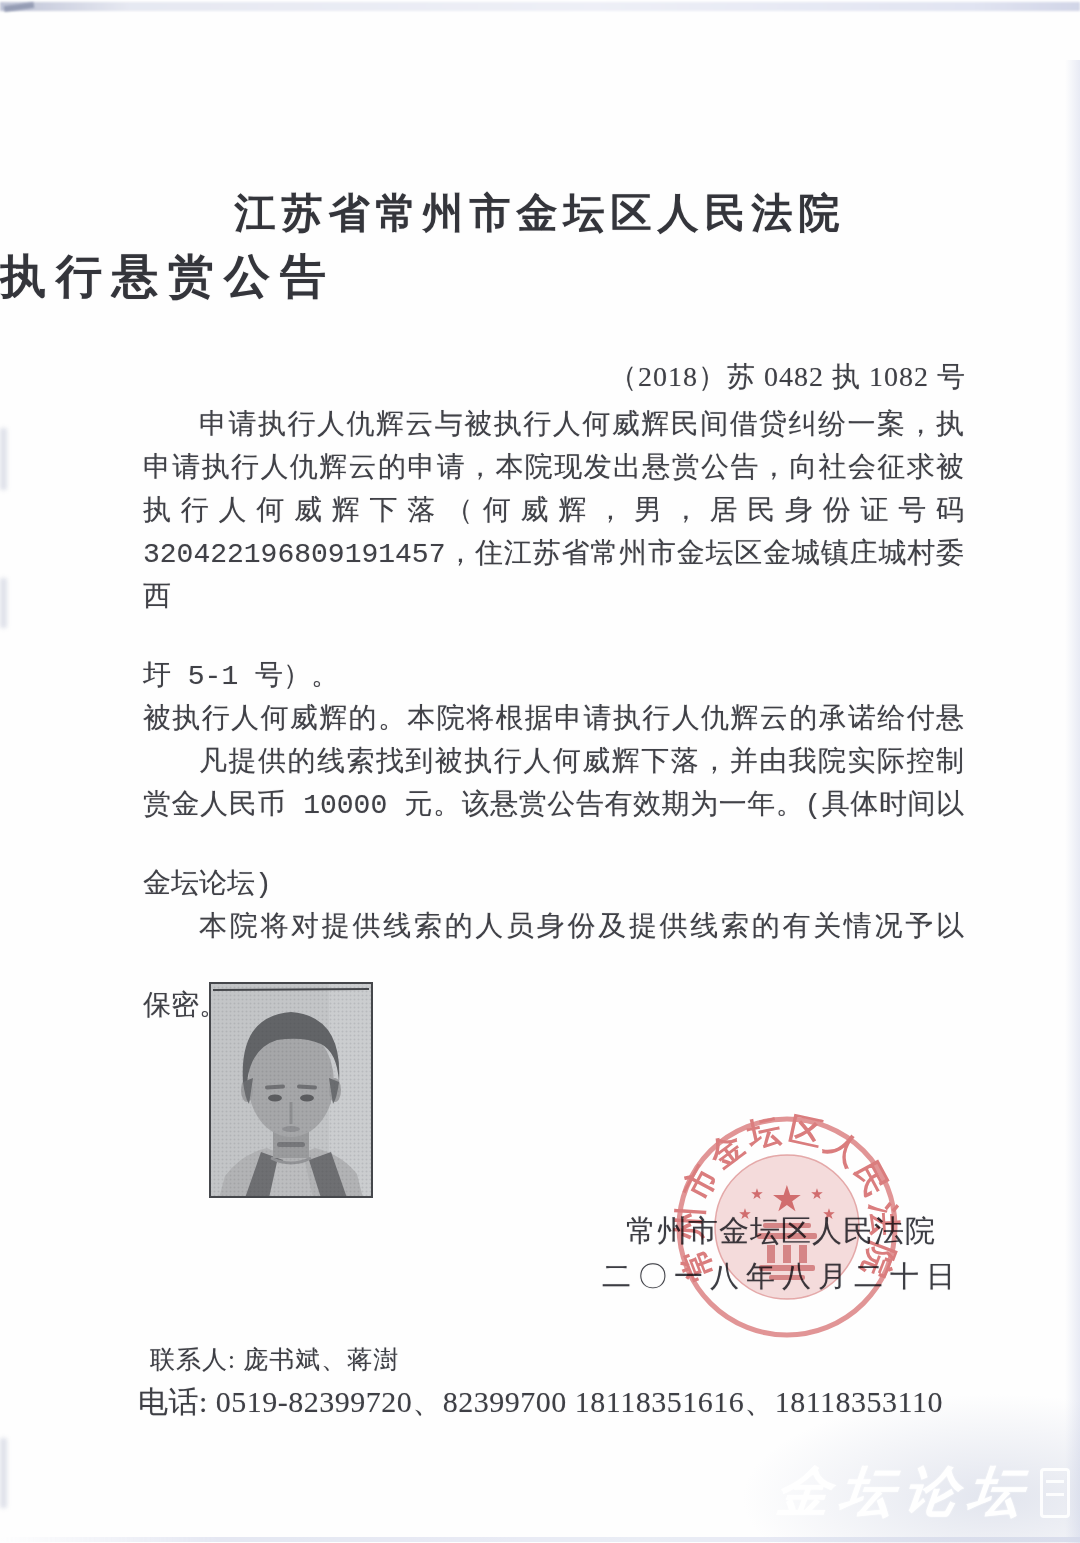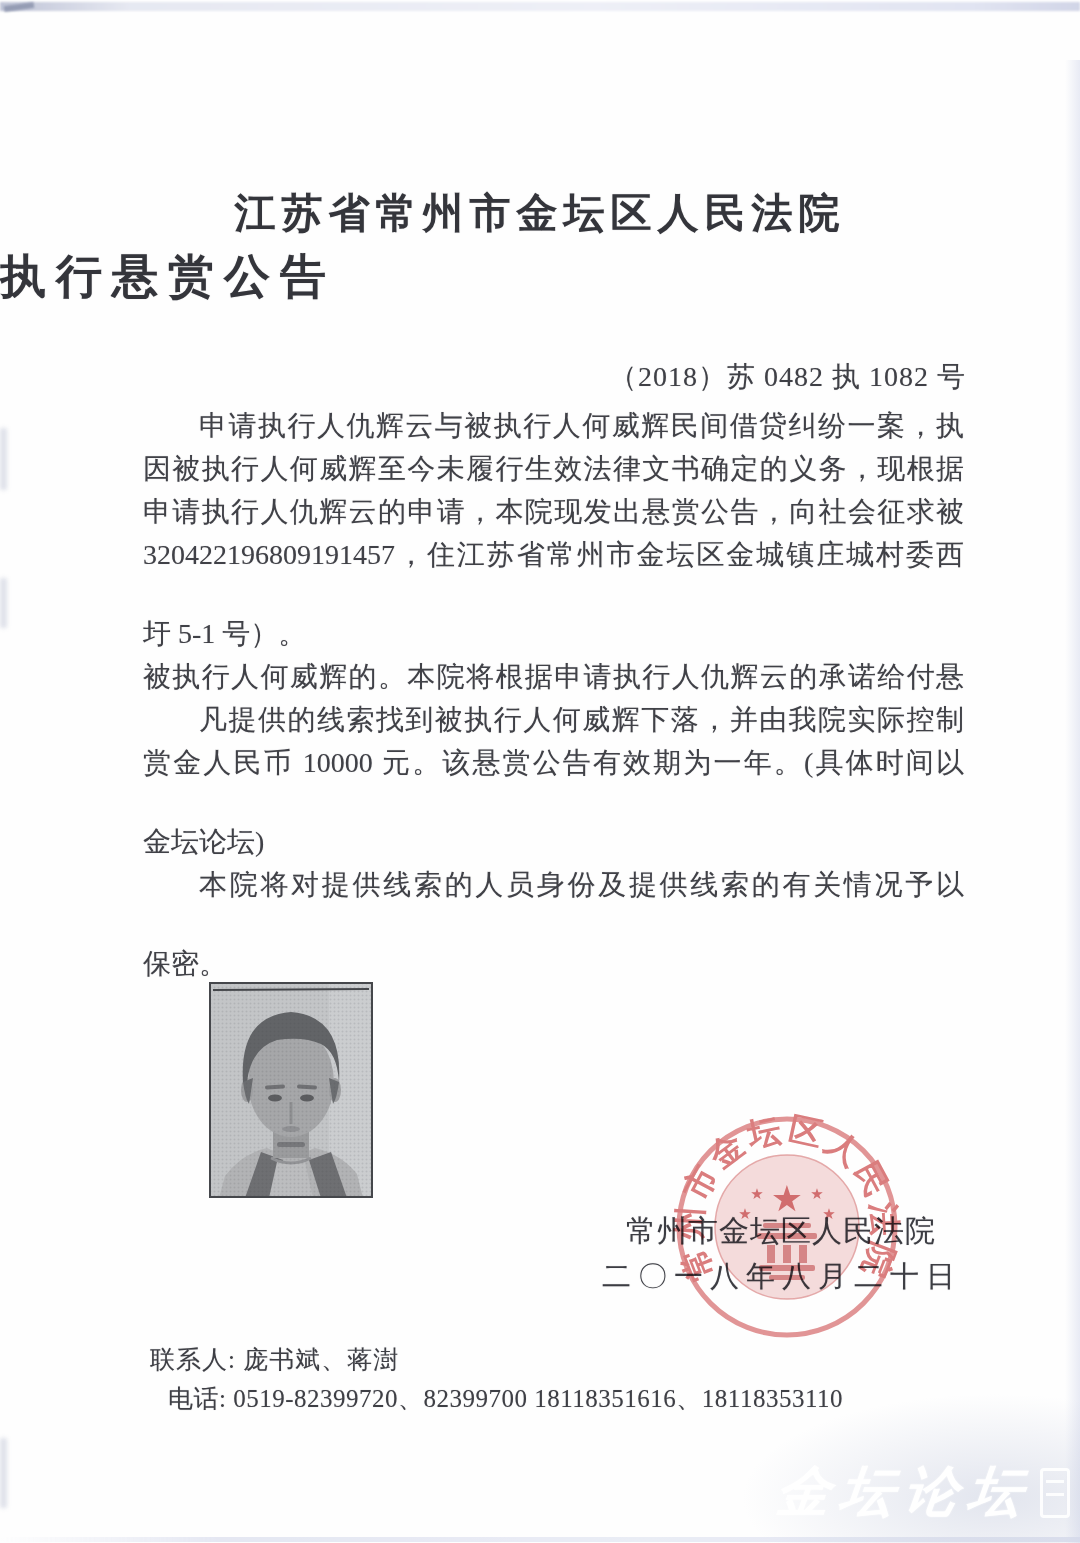--- a/index.html
+++ b/index.html
@@ -30,37 +30,37 @@
     font-size:41px;font-weight:700;letter-spacing:6px;color:#34353b;
     text-shadow:0 0 1px rgba(60,60,70,.35);}
   .title2{position:absolute;top:246px;left:0;width:100%;text-align:left;
     font-size:46px;font-weight:700;letter-spacing:10px;color:#34353b;
     text-shadow:0 0 1px rgba(60,60,70,.35);}
   .case-no{position:absolute;top:358px;right:114px;font-size:28px;color:#3f4046;
     letter-spacing:1px;text-shadow:0 0 1px rgba(60,60,70,.3);}
   
   .body-block{position:absolute;left:143px;top:404px;width:821px;font-size:28px;color:#404147;
     text-shadow:0 0 1px rgba(60,60,70,.3);}
-  .body-block .line{line-height:43px;text-align:justify;text-align-last:justify;white-space:nowrap;}
+  .body-block .line{line-height:43px;text-align:justify;text-align-last:justify;white-space:nowrap;font-family:Liberation Mono, monospace;}
   .body-block .line{white-space:normal;}
   .body-block .line.first{text-indent:2em;}
   .body-block .line.last{text-align-last:left;margin-top:36px;}
   
   .photo{position:absolute;left:209px;top:982px;width:164px;height:216px;}
   
   .court-line{position:absolute;left:626px;top:1211px;font-size:30px;letter-spacing:1px;color:#3c3d43;
     text-shadow:0 0 1px rgba(60,60,70,.3);}
   .date-line{position:absolute;left:602px;top:1257px;font-size:29px;letter-spacing:7px;color:#3c3d43;
     text-shadow:0 0 1px rgba(60,60,70,.3);}
   .seal{position:absolute;left:667px;top:1107px;width:240px;height:240px;
     mix-blend-mode:multiply;opacity:.94;}
   
   .contact1{position:absolute;left:150px;top:1343px;font-size:25px;color:#3e3f45;
     letter-spacing:1px;text-shadow:0 0 1px rgba(60,60,70,.3);}
-  .contact2{position:absolute;left:168px;top:1382px;font-size:25px;color:#3e3f45;
+  .contact2{position:absolute;left:138px;top:1382px;font-size:30px;color:#3e3f45;
     letter-spacing:.5px;text-shadow:0 0 1px rgba(60,60,70,.3);text-align:center;}
   
   .watermark{position:absolute;right:10px;top:1456px;display:flex;align-items:center;gap:8px;
     color:#ffffff;}
   .watermark .wm-text{font-size:54px;font-weight:700;font-style:italic;letter-spacing:10px;
     text-shadow:0 0 2px rgba(255,255,255,.8);transform:skewX(-6deg);}
   .watermark .wm-stamp{width:24px;height:44px;border:3px solid #fff;border-radius:4px;
     position:relative;opacity:.95;}
   .watermark .wm-stamp::before{content:"";position:absolute;left:3px;right:3px;top:9px;height:3px;background:#fff;}
   .watermark .wm-stamp::after{content:"";position:absolute;left:3px;right:3px;top:22px;height:3px;background:#fff;}
@@ -78,22 +78,22 @@
   <div class="smudge sm2"></div>
   <div class="smudge sm3"></div>
   <div class="corner-shade"></div>
 
   <div class="title1">江苏省常州市金坛区人民法院</div>
   <div class="title2">执行悬赏公告</div>
   <div class="case-no">（2018）苏 0482 执 1082 号</div>
 
   <div class="body-block">
       <div class="line first">申请执行人仇辉云与被执行人何威辉民间借贷纠纷一案，执</div>
-      <div class="line">因被执行人何威辉至今未履行生效法律文书确定的义务，现根据</div>
       <div class="line">申请执行人仇辉云的申请，本院现发出悬赏公告，向社会征求被</div>
+      <div class="line">执行人何威辉下落（何威辉，男，居民身份证号码</div>
       <div class="line">320422196809191457，住江苏省常州市金坛区金城镇庄城村委西</div>
       <div class="line last">圩 5-1 号）。</div>
       <div class="line">被执行人何威辉的。本院将根据申请执行人仇辉云的承诺给付悬</div>
       <div class="line first">凡提供的线索找到被执行人何威辉下落，并由我院实际控制</div>
       <div class="line">赏金人民币 10000 元。该悬赏公告有效期为一年。(具体时间以</div>
       <div class="line last">金坛论坛)</div>
       <div class="line first">本院将对提供线索的人员身份及提供线索的有关情况予以</div>
       <div class="line last">保密。</div>
     </div>
 

